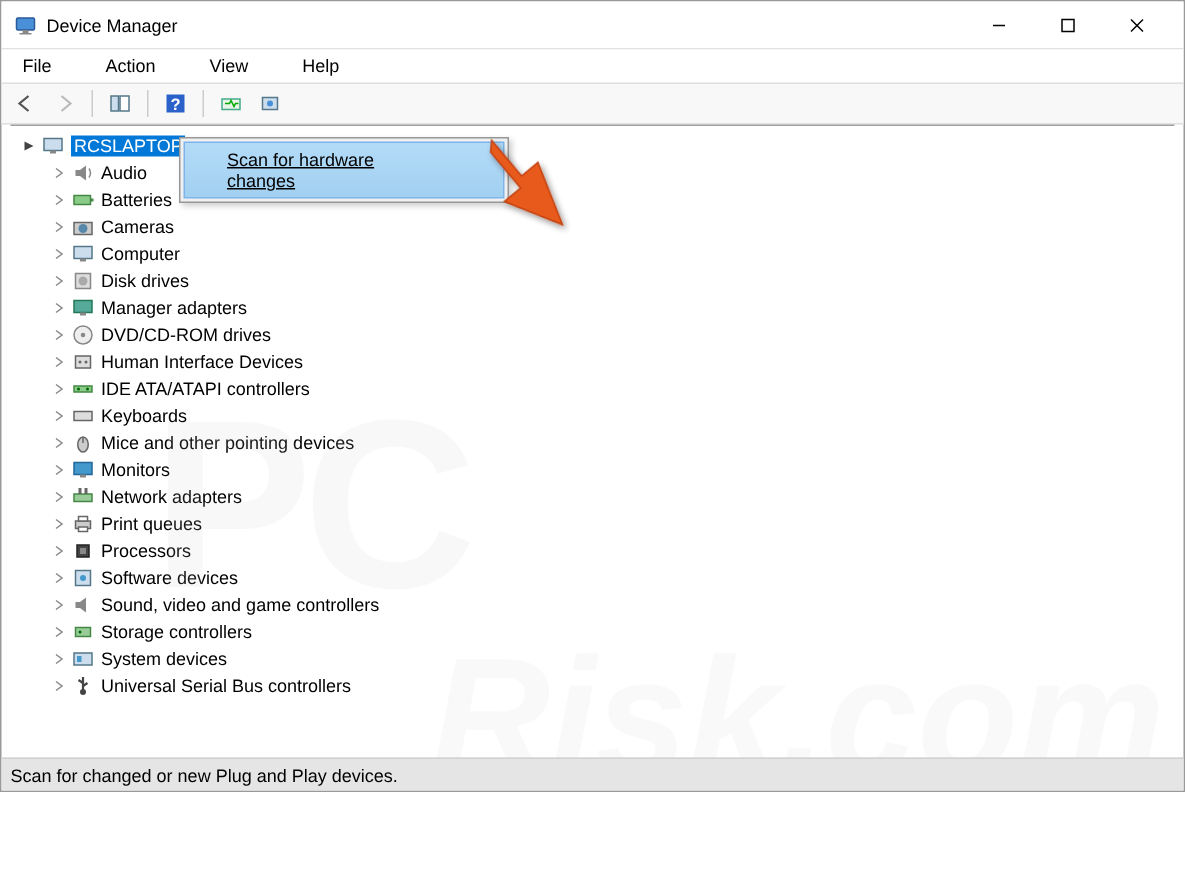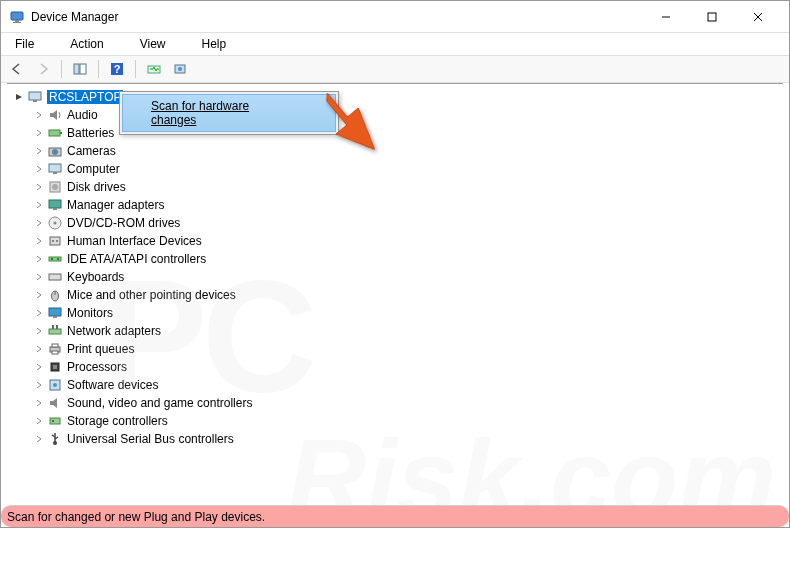--- a/index.html
+++ b/index.html
@@ -21,21 +21,21 @@
     .tree-node.level-0 { padding-left: 2px; }
     .tree-node.level-1 { padding-left: 22px; }
     .expander { width: 12px; height: 12px; display: inline-flex; align-items: center; justify-content: center; margin-right: 2px; cursor: pointer; }
     .expander svg { width: 8px; height: 8px; }
     .node-icon { width: 16px; height: 16px; margin-right: 4px; display: inline-flex; align-items: center; justify-content: center; }
     .node-label { font-size: 12px; color: #000; }
     .tree-node.selected { }
     .tree-node.selected .node-label { background: #0078d7; color: #fff; padding: 0 2px; }
     .context-menu { position: absolute; background: #f0f0f0; border: 1px solid #979797; box-shadow: 2px 2px 4px rgba(0,0,0,0.2); z-index: 100; padding: 2px; }
     .ctx-item { padding: 4px 40px 4px 28px; font-size: 12px; cursor: pointer; background: linear-gradient(to bottom, #b3dbf8, #a2d0f0); border: 1px solid #7eb4ea; }
-    .statusbar { height: 22px; border-top: 1px solid #d0d0d0; display: flex; align-items: center; padding: 0 6px; font-size: 12px; background: #fca5a5; border-radius: 10px; }
+    .statusbar { height: 22px; border-top: 1px solid #d0d0d0; display: flex; align-items: center; padding: 0 6px; font-size: 12px; background: #e5e5e5; }
     .arrow-annot { position: absolute; z-index: 200; pointer-events: none; }
     .watermark { position: absolute; top: 160px; left: 94px; font-size: 160px; font-weight: bold; color: rgba(200,200,200,0.12); z-index: 0; pointer-events: none; letter-spacing: -6px; }
     .watermark2 { position: absolute; top: 330px; left: 280px; font-size: 110px; font-weight: bold; font-style: italic; color: rgba(200,200,200,0.10); z-index: 0; pointer-events: none; }
   </style>
 </head>
 <body>
 
 <div class="window">
 
   <div class="titlebar">
@@ -381,20 +381,34 @@
               <path d="M2 1 L6 4 L2 7" fill="none" stroke="#888" stroke-width="1"></path>
             </svg>
           </span>
           <span class="node-icon">
             <svg viewBox="0 0 16 16">
               <rect x="3" y="5" width="10" height="6" fill="#9c9" stroke="#484"></rect>
               <circle cx="6" cy="8" r="1" fill="#060"></circle>
             </svg>
           </span>
           <span class="node-label">Storage controllers</span>
+        </div>
+        <div class="tree-node level-1">
+          <span class="expander">
+            <svg viewBox="0 0 8 8">
+              <path d="M2 1 L6 4 L2 7" fill="none" stroke="#888" stroke-width="1"></path>
+            </svg>
+          </span>
+          <span class="node-icon">
+            <svg viewBox="0 0 16 16">
+              <rect x="2" y="4" width="12" height="8" fill="#cde" stroke="#578"></rect>
+              <rect x="4" y="6" width="3" height="4" fill="#49c"></rect>
+            </svg>
+          </span>
+          <span class="node-label">System devices</span>
         </div>
         <div class="tree-node level-1">
           <span class="expander">
             <svg viewBox="0 0 8 8">
               <path d="M2 1 L6 4 L2 7" fill="none" stroke="#888" stroke-width="1"></path>
             </svg>
           </span>
           <span class="node-icon">
             <svg viewBox="0 0 16 16">
               <circle cx="8" cy="12" r="2" fill="#444"></circle>

